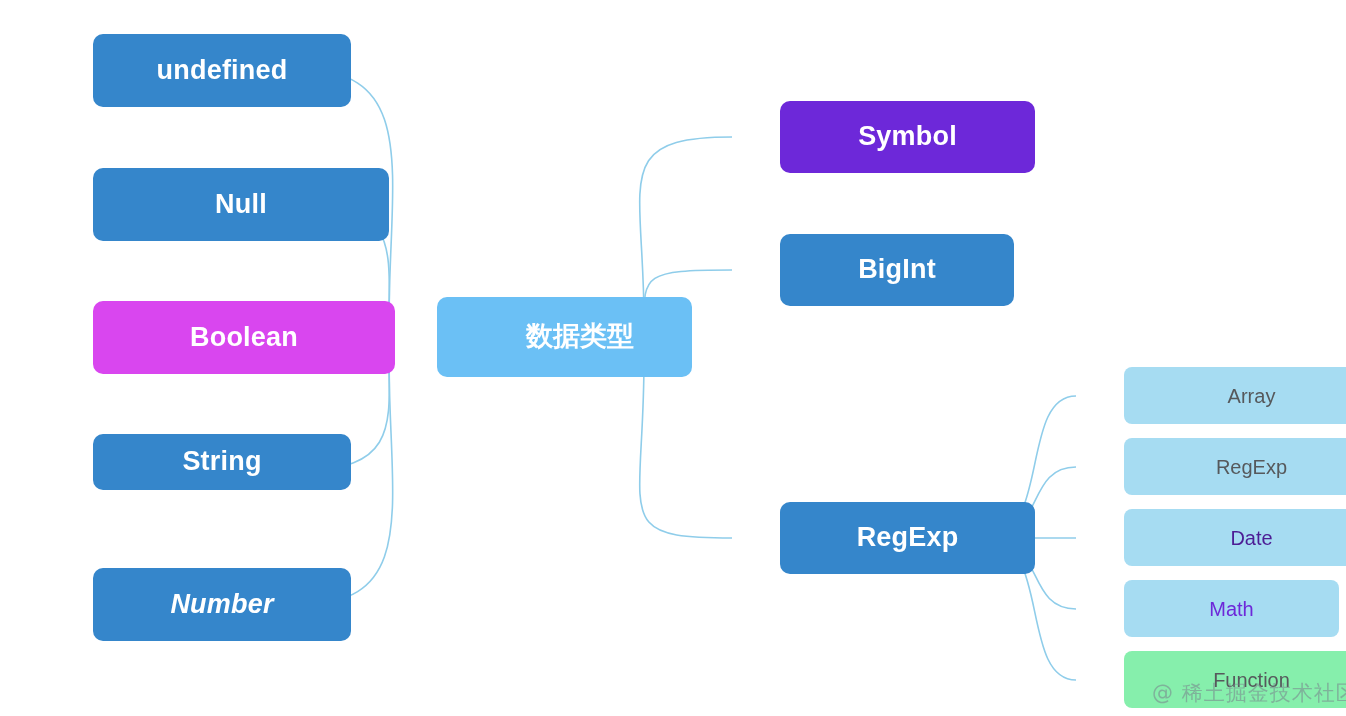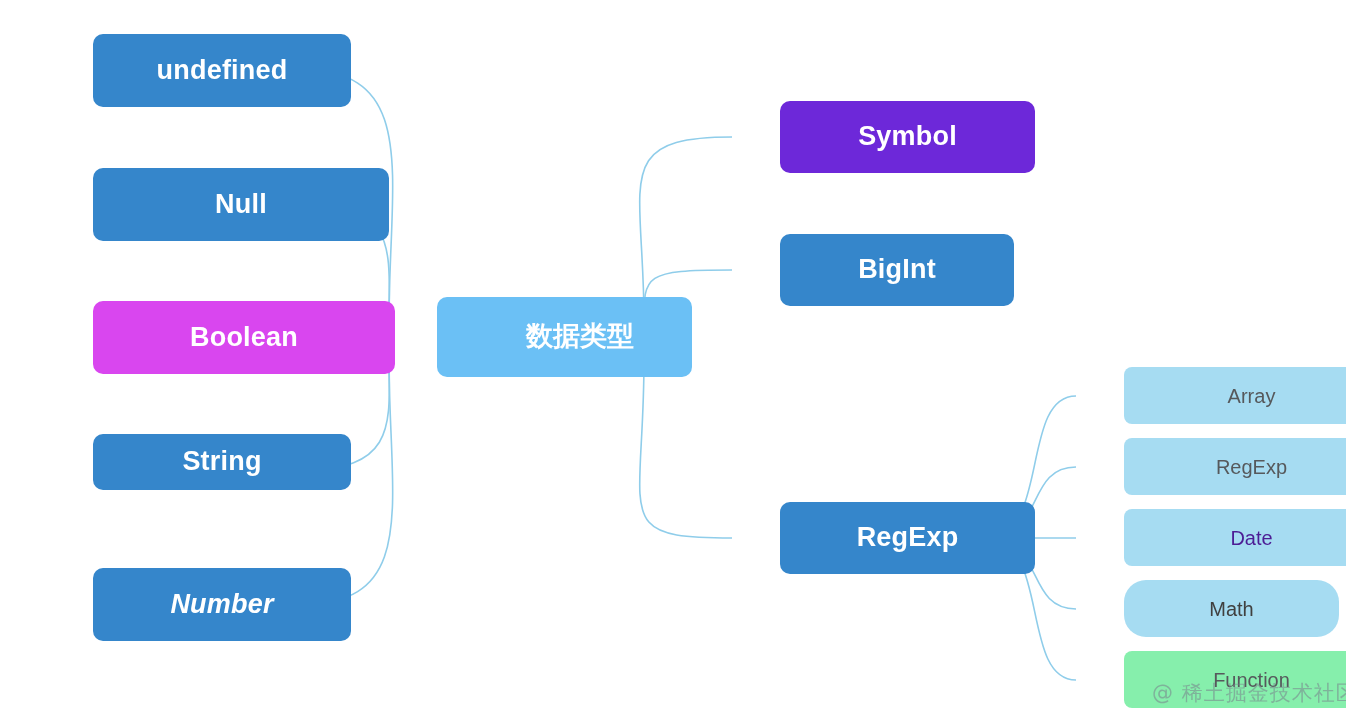--- a/index.html
+++ b/index.html
@@ -124,21 +124,21 @@
 
   <div class="node leaf" id="n-leaf-0" style="left: 1076px; top: 367px; width: 255px; height: 57px; background: rgb(166, 220, 242); color: rgb(86, 89, 92);">
     <span>Array</span>
   </div>
   <div class="node leaf" id="n-leaf-1" style="left: 1076px; top: 438px; width: 255px; height: 57px; background: rgb(166, 220, 242); color: rgb(86, 89, 92); align-items: center;">
     <span>RegExp</span>
   </div>
   <div class="node leaf" id="n-leaf-2" style="left: 1076px; top: 509px; width: 255px; height: 57px; background: rgb(166, 220, 242); color: #4c1d95;">
     <span>Date</span>
   </div>
-  <div class="node leaf" id="n-leaf-3" style="left: 1076px; top: 580px; width: 215px; height: 57px; background: rgb(166, 220, 242); color: #404040; border-radius: 22px;">
+  <div class="node leaf" id="n-leaf-3" style="left: 1076px; top: 580px; width: 215px; height: 57px; background: rgb(166, 220, 242); color: #6d28d9;">
     <span>Math</span>
   </div>
   <div class="node leaf" id="n-leaf-4" style="left: 1076px; top: 651px; width: 255px; height: 57px; background: #86efac; color: rgb(86, 89, 92);">
     <span>Function</span>
   </div>
 
   <div class="watermark" id="wm" style="left: 1152px; top: 679px;">@ 稀土掘金技术社区</div>
 
 </div>
 

